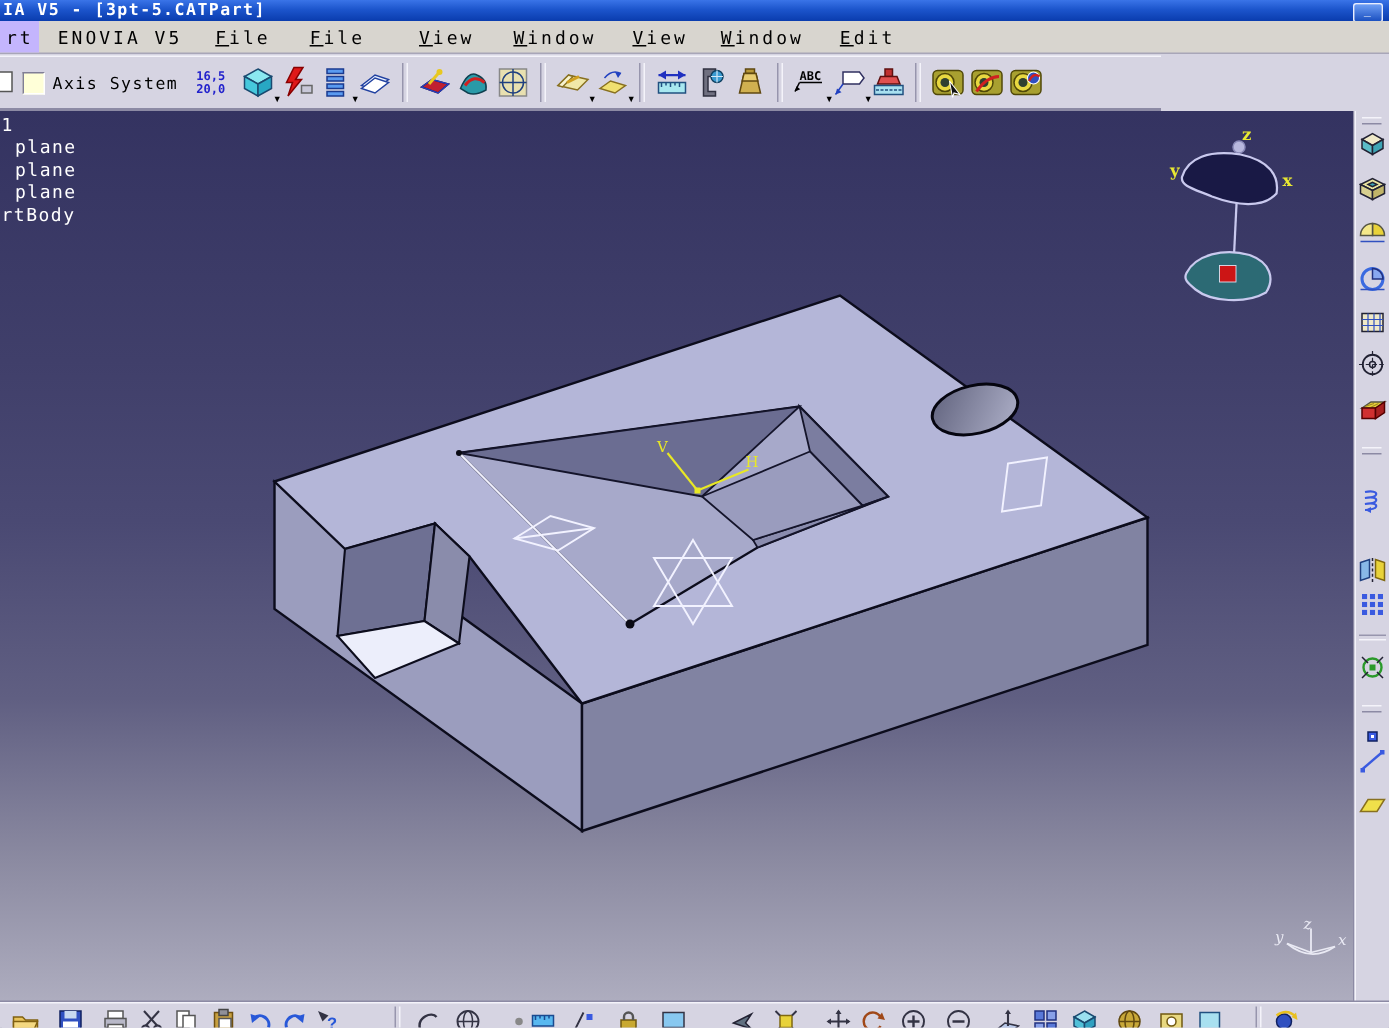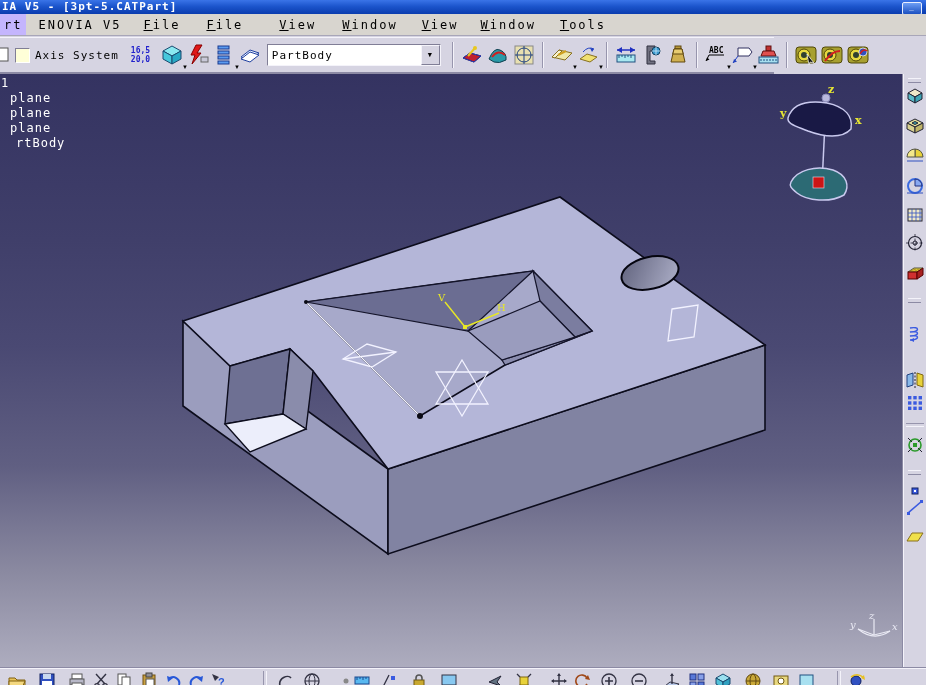--- a/index.html
+++ b/index.html
@@ -91,21 +91,21 @@
 
 <div class="menubar">
   <span class="menu-item hl no-u" style="margin-left:0">rt</span>
   <span class="menu-item no-u" style="margin-left:8px">ENOVIA V5</span>
   <span class="menu-item" style="margin-left:14px">File</span>
   <span class="menu-item" style="margin-left:18px">File</span>
   <span class="menu-item" style="margin-left:28px">View</span>
   <span class="menu-item" style="margin-left:18px">Window</span>
   <span class="menu-item" style="margin-left:16px">View</span>
   <span class="menu-item" style="margin-left:14px">Window</span>
-  <span class="menu-item" style="margin-left:16px">Tools</span>
+  <span class="menu-item" style="margin-left:16px">Edit</span>
 </div>
 
 <div class="toolbar">
   <div class="tb-icon" style="width:10px;margin-left:-4px">
     <svg width="14" height="24">
         <rect x="2" y="5" width="10" height="13" fill="#fff" stroke="#555"></rect>
       </svg>
   </div>
   <div class="axis-chk"></div>
   <span class="axis-lbl">Axis System</span>
@@ -135,24 +135,20 @@
         <rect x="6" y="18" width="11" height="3" fill="#5a9af0" stroke="#1a3a90"></rect>
       </svg>
     <span class="dd">▼</span>
   </div>
   <div class="tb-icon">
     <svg width="24" height="24">
         <polygon points="3,14 12,7 21,10 12,17" fill="#e8f0ff" stroke="#2040a0"></polygon>
         <polygon points="3,16 12,9 21,12 12,19" fill="#fff" stroke="#2040a0"></polygon>
       </svg>
   </div>
-  <div class="combo">
-    <span class="val">PartBody</span>
-    <span class="btn">▼</span>
-  </div>
   <div class="tb-sep"></div>
   <div class="tb-icon">
     <svg width="24" height="24">
         <polygon points="3,15 10,10 21,13 14,19" fill="#c02030" stroke="#500"></polygon>
         <polygon points="3,15 10,10 21,13 14,19" fill="none" stroke="#2040c0"></polygon>
         <line x1="8" y1="13" x2="15" y2="5" stroke="#e8c820" stroke-width="2"></line>
         <circle cx="15" cy="5" r="2" fill="#e8c820"></circle>
       </svg>
   </div>
   <div class="tb-icon">
@@ -264,21 +260,21 @@
   </div>
 </div>
 
 <div class="workspace">
 
   <div class="tree">
     <span style="left:1px;top:2px">1</span>
     <span style="left:10px;top:17px">plane</span>
     <span style="left:10px;top:32px">plane</span>
     <span style="left:10px;top:47px">plane</span>
-    <span style="left:16px;top:62px">rtBody</span>
+    <span style="left:1px;top:62px">rtBody</span>
   </div>
 
   <svg class="model-svg" width="926" height="594" viewBox="0 0 926 594">
     <defs>
       <linearGradient id="holeg" x1="0" y1="0" x2="1" y2="0.4">
         <stop offset="0" stop-color="#5f617c"></stop>
           <stop offset="1" stop-color="#a2a4bd"></stop>
       </linearGradient>
     </defs>
 

